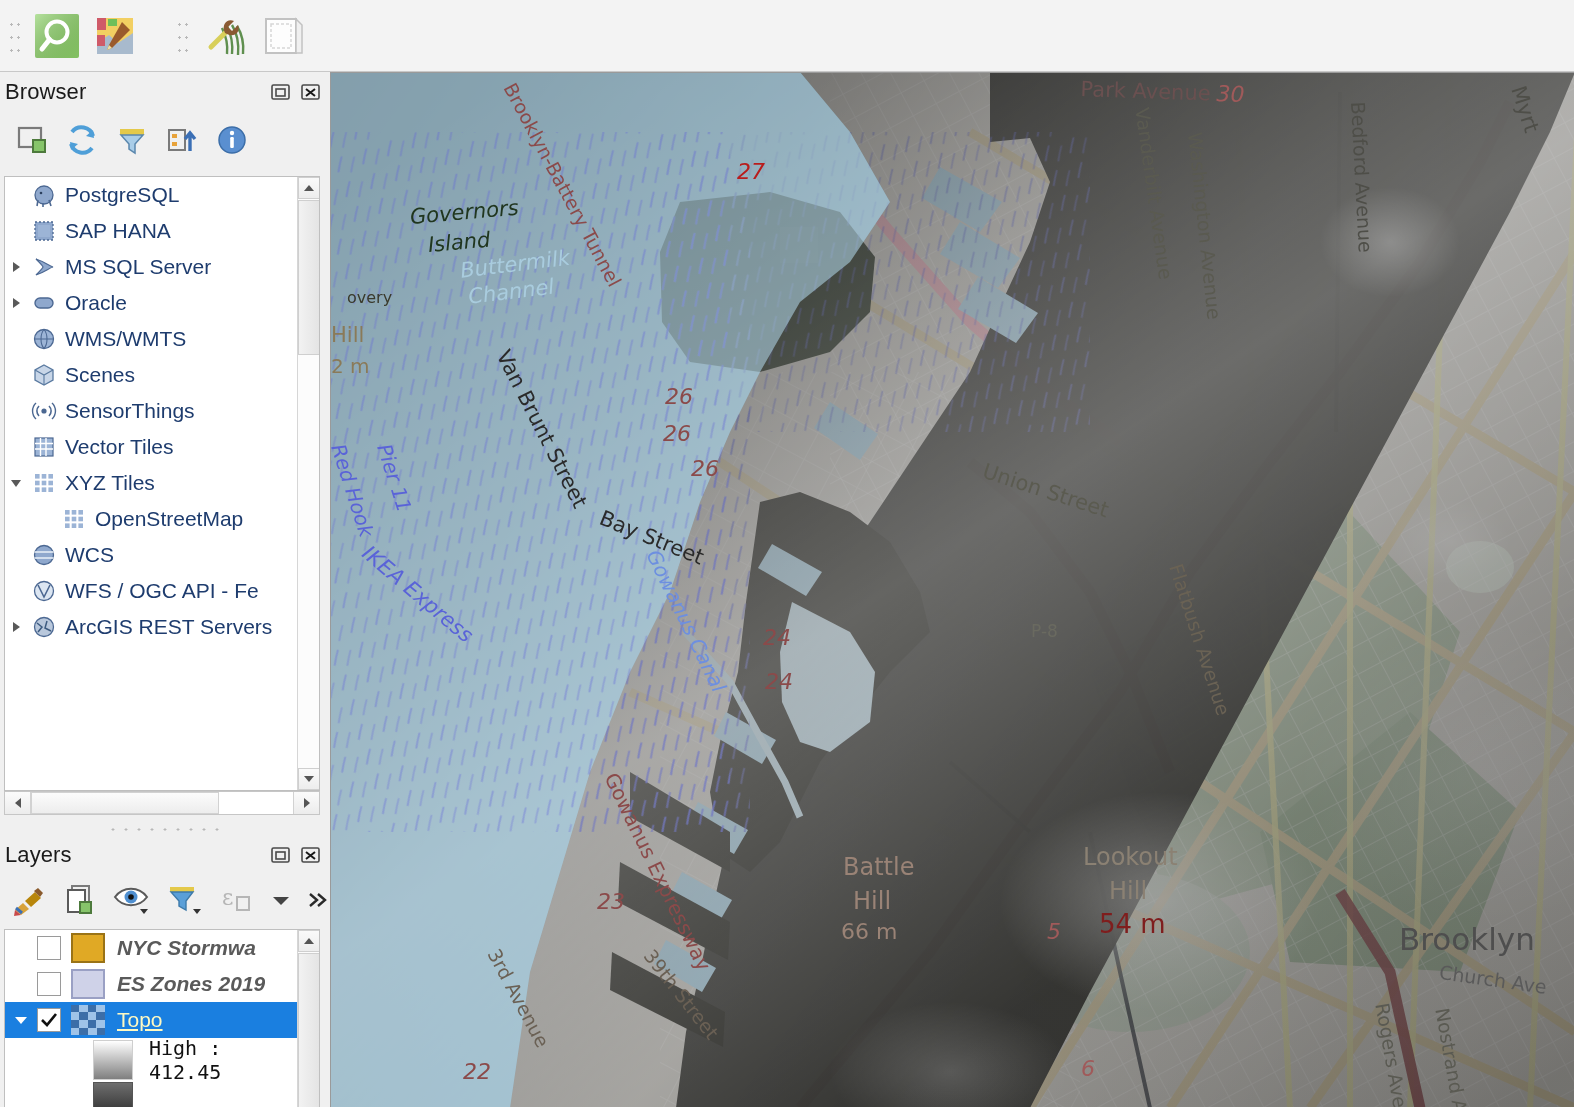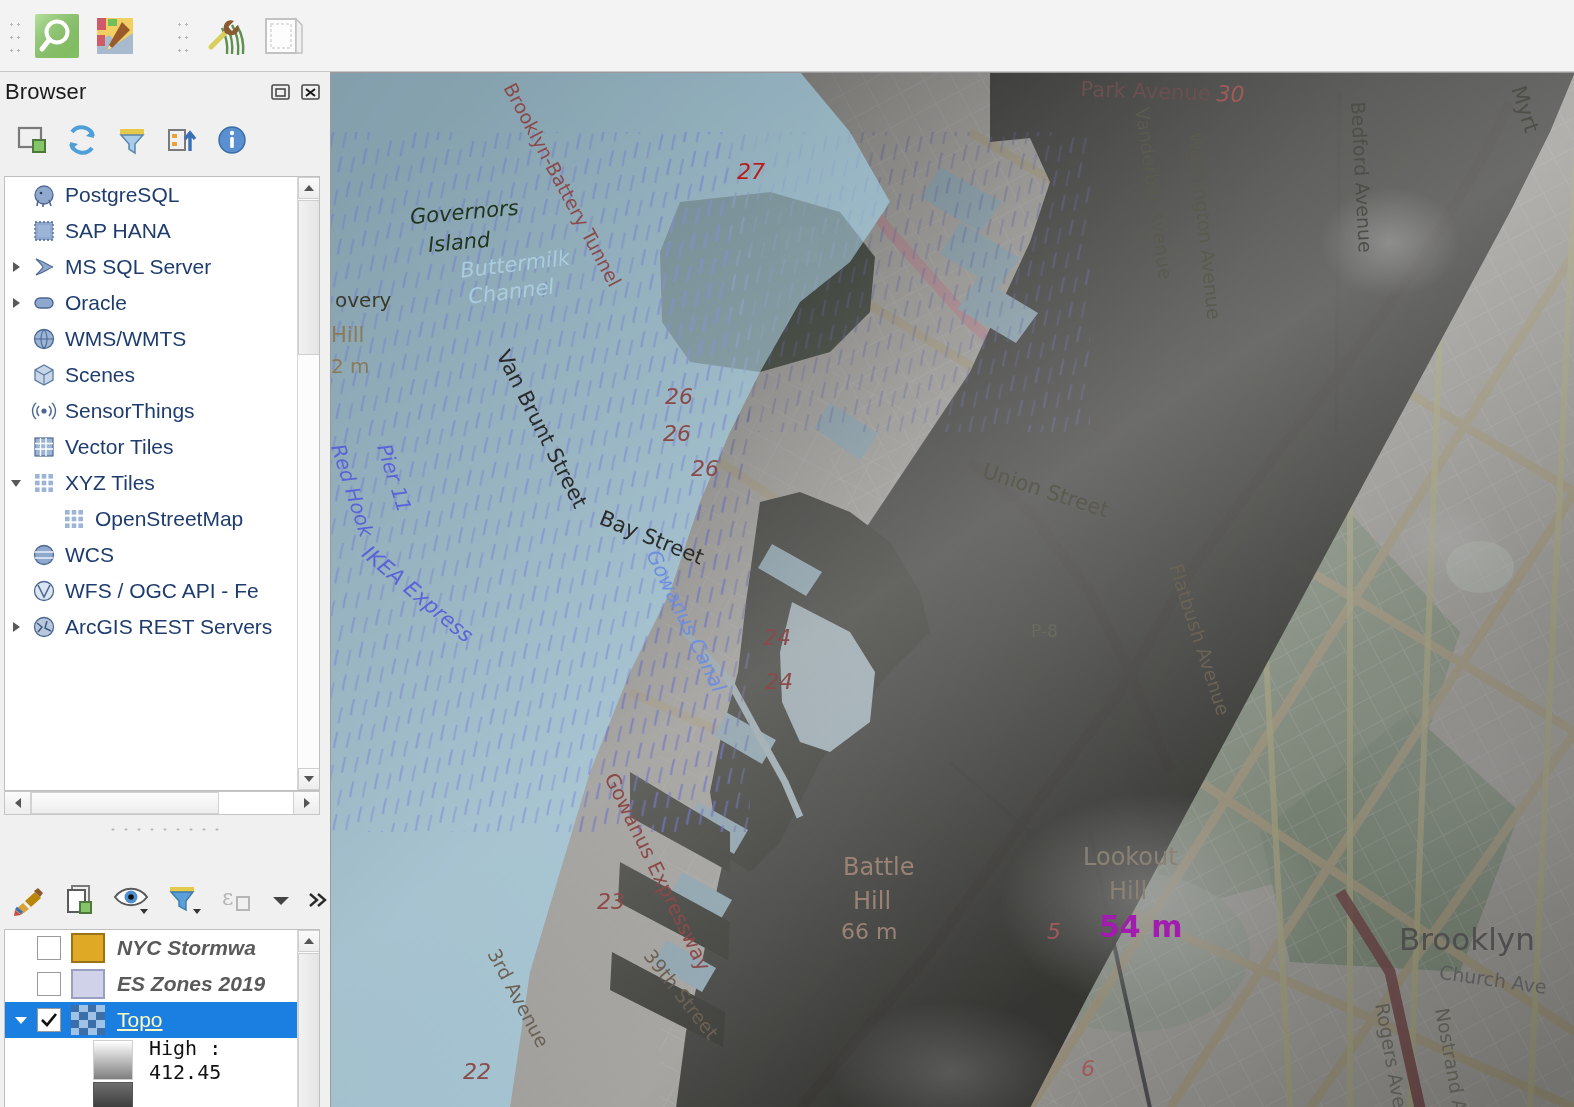--- a/index.html
+++ b/index.html
@@ -447,20 +447,35 @@
         </div>
       <div class="ha r">
         <svg width="8" height="12" viewBox="0 0 8 12">
             <path d="M1 1 L1 11 L7 6 Z" fill="#555"></path>
           </svg>
       </div>
     </div>
 
     <div class="dock-grip" style="position:absolute; left:110px; top:748px;"></div>
 
+    <div class="panel-title" style="position:absolute; left:0; top:763px; width:330px;">
+      <span class="ttl">Layers</span>
+      <span class="pt-btn">
+        <svg width="26" height="26" viewBox="0 0 26 26">
+          <rect x="4" y="6" width="17" height="14" fill="none" stroke="#4a4a4a" stroke-width="1.6" rx="1.5"></rect>
+          <rect x="8" y="10" width="9" height="7" fill="none" stroke="#4a4a4a" stroke-width="1.6"></rect>
+        </svg>
+      </span>
+      <span class="pt-btn">
+        <svg width="26" height="26" viewBox="0 0 26 26">
+          <rect x="4" y="6" width="17" height="14" fill="none" stroke="#4a4a4a" stroke-width="1.6" rx="1.5"></rect>
+          <path d="M8 10 L17 17 M17 10 L8 17" stroke="#1a1a1a" stroke-width="2"></path>
+        </svg>
+      </span>
+    </div>
 
     <div class="panel-toolbar" style="position:absolute; left:0; top:800px; width:330px; gap:14px;">
       <span class="ptb">
         <svg width="38" height="38" viewBox="0 0 38 38">
           <path d="M5 29 L13 22 L19 28 L11 34 Z" fill="#d8a23a"></path>
           <path d="M5 29 L11 34 L4 35 Z" fill="#c94a4a"></path>
           <path d="M6 27 L12 32" stroke="#3b6fb5" stroke-width="3"></path>
           <path d="M15 20 L25 11 L31 17 L21 26 Z" fill="#b8860b"></path>
           <path d="M24 10 L30 16 L33 12 L28 7 Z" fill="#8a5a2c"></path>
         </svg>
@@ -714,39 +729,39 @@
 
       <path d="M0 0 H470 L520 60 L560 130 L520 190 L470 230 L430 300 L400 360 L370 430 L340 520 L300 600
                L260 700 L230 800 L200 900 L180 1036 L0 1036 Z" fill="#b7dcee" opacity=".55"></path>
       <rect x="0" y="60" width="400" height="700" fill="url(#waveP)" opacity=".45"></rect>
     </svg>
     <div id="map-labels">
         <div class="mlabel" style="left: 78px; top: 132px; font-size: 21px; color: rgb(32, 54, 31); font-style: italic; transform: rotate(-5deg); transform-origin: left top;">Governors</div>
         <div class="mlabel" style="left: 96px; top: 160px; font-size: 21px; color: rgb(32, 54, 31); font-style: italic; transform: rotate(-5deg); transform-origin: left top;">Island</div>
         <div class="mlabel" style="left: 128px; top: 186px; font-size: 21px; color: rgb(169, 204, 222); font-style: italic; transform: rotate(-7deg); transform-origin: left top;">Buttermilk</div>
         <div class="mlabel" style="left: 136px; top: 212px; font-size: 21px; color: rgb(169, 204, 222); font-style: italic; transform: rotate(-7deg); transform-origin: left top;">Channel</div>
-        <div class="mlabel" style="left: 4px; top: 215px; font-size: 20px; color: rgb(58, 58, 44); font-style: normal; transform: rotate(0deg); transform-origin: left top;">overy</div>
+        <div class="mlabel" style="left: 16px; top: 215px; font-size: 16px; color: rgb(58, 58, 44); font-style: normal; transform: rotate(0deg); transform-origin: left top;">overy</div>
         <div class="mlabel" style="left: 0px; top: 250px; font-size: 21px; color: rgb(138, 122, 88); font-style: normal; transform: rotate(0deg); transform-origin: left top;">Hill</div>
         <div class="mlabel" style="left: 0px; top: 281px; font-size: 20px; color: rgb(138, 122, 88); font-style: normal; transform: rotate(0deg); transform-origin: left top;">2 m</div>
         <div class="mlabel" style="left: 188px; top: 6px; font-size: 19px; color: rgb(139, 74, 74); font-style: normal; transform: rotate(62deg); transform-origin: left top;">Brooklyn-Battery Tunnel</div>
         <div class="mlabel" style="left: 18px; top: 368px; font-size: 20px; color: rgb(90, 99, 216); font-style: italic; transform: rotate(72deg); transform-origin: left top;">Red Hook</div>
         <div class="mlabel" style="left: 64px; top: 368px; font-size: 20px; color: rgb(90, 99, 216); font-style: italic; transform: rotate(72deg); transform-origin: left top;">Pier 11</div>
         <div class="mlabel" style="left: 42px; top: 468px; font-size: 21px; color: rgb(90, 99, 216); font-style: italic; transform: rotate(40deg); transform-origin: left top;">IKEA Express</div>
         <div class="mlabel" style="left: 182px; top: 273px; font-size: 21px; color: rgb(42, 42, 42); font-style: normal; transform: rotate(63deg); transform-origin: left top;">Van Brunt Street</div>
         <div class="mlabel" style="left: 274px; top: 433px; font-size: 21px; color: rgb(42, 42, 42); font-style: normal; transform: rotate(22deg); transform-origin: left top;">Bay Street</div>
         <div class="mlabel" style="left: 332px; top: 473px; font-size: 20px; color: rgb(109, 143, 224); font-style: italic; transform: rotate(64deg); transform-origin: left top;">Gowanus Canal</div>
         <div class="mlabel" style="left: 290px; top: 696px; font-size: 20px; color: rgb(139, 74, 74); font-style: normal; transform: rotate(64deg); transform-origin: left top;">Gowanus Expressway</div>
         <div class="mlabel" style="left: 172px; top: 872px; font-size: 19px; color: rgb(106, 96, 84); font-style: normal; transform: rotate(62deg); transform-origin: left top;">3rd Avenue</div>
         <div class="mlabel" style="left: 326px; top: 872px; font-size: 19px; color: rgb(106, 96, 84); font-style: normal; transform: rotate(52deg); transform-origin: left top;">39th Street</div>
         <div class="mlabel" style="left: 512px; top: 780px; font-size: 24px; color: rgb(154, 131, 118); font-style: normal; transform: rotate(0deg); transform-origin: left top;">Battle</div>
         <div class="mlabel" style="left: 522px; top: 814px; font-size: 24px; color: rgb(154, 131, 118); font-style: normal; transform: rotate(0deg); transform-origin: left top;">Hill</div>
         <div class="mlabel" style="left: 510px; top: 846px; font-size: 22px; color: rgb(154, 131, 118); font-style: normal; transform: rotate(0deg); transform-origin: left top;">66 m</div>
         <div class="mlabel" style="left: 752px; top: 770px; font-size: 24px; color: rgb(139, 129, 115); font-style: normal; transform: rotate(0deg); transform-origin: left top;">Lookout</div>
         <div class="mlabel" style="left: 778px; top: 804px; font-size: 24px; color: rgb(139, 129, 115); font-style: normal; transform: rotate(0deg); transform-origin: left top;">Hill</div>
-        <div class="mlabel" style="left: 768px; top: 836px; font-size: 30px; color: #a21caf; font-style: normal; transform: rotate(0deg); transform-origin: left top; font-weight: bold;">54 m</div>
+        <div class="mlabel" style="left: 768px; top: 836px; font-size: 26px; color: #7f1d1d; font-style: normal; transform: rotate(0deg); transform-origin: left top;">54 m</div>
         <div class="mlabel" style="left: 1068px; top: 848px; font-size: 31px; color: rgb(78, 78, 78); font-style: normal; transform: rotate(0deg); transform-origin: left top;">Brooklyn</div>
         <div class="mlabel" style="left: 1110px; top: 888px; font-size: 19px; color: rgb(90, 90, 90); font-style: normal; transform: rotate(8deg); transform-origin: left top;">Church Ave</div>
         <div class="mlabel" style="left: 656px; top: 386px; font-size: 21px; color: rgb(91, 91, 80); font-style: normal; transform: rotate(18deg); transform-origin: left top;">Union Street</div>
         <div class="mlabel" style="left: 750px; top: 4px; font-size: 21px; color: rgb(106, 80, 80); font-style: normal; transform: rotate(2deg); transform-origin: left top;">Park Avenue</div>
         <div class="mlabel" style="left: 886px; top: 8px; font-size: 22px; color: rgb(160, 90, 90); font-style: italic; transform: rotate(2deg); transform-origin: left top;">30</div>
         <div class="mlabel" style="left: 822px; top: 33px; font-size: 19px; color: rgb(90, 90, 80); font-style: normal; transform: rotate(82deg); transform-origin: left top;">Vanderbilt Avenue</div>
         <div class="mlabel" style="left: 875px; top: 58px; font-size: 19px; color: rgb(90, 90, 80); font-style: normal; transform: rotate(84deg); transform-origin: left top;">Washington Avenue</div>
         <div class="mlabel" style="left: 1038px; top: 28px; font-size: 19px; color: rgb(78, 78, 72); font-style: normal; transform: rotate(87deg); transform-origin: left top;">Bedford Avenue</div>
         <div class="mlabel" style="left: 1198px; top: 10px; font-size: 21px; color: rgb(78, 78, 72); font-style: normal; transform: rotate(72deg); transform-origin: left top;">Myrt</div>
         <div class="mlabel" style="left: 855px; top: 488px; font-size: 19px; color: rgb(106, 98, 84); font-style: normal; transform: rotate(72deg); transform-origin: left top;">Flatbush Avenue</div>

